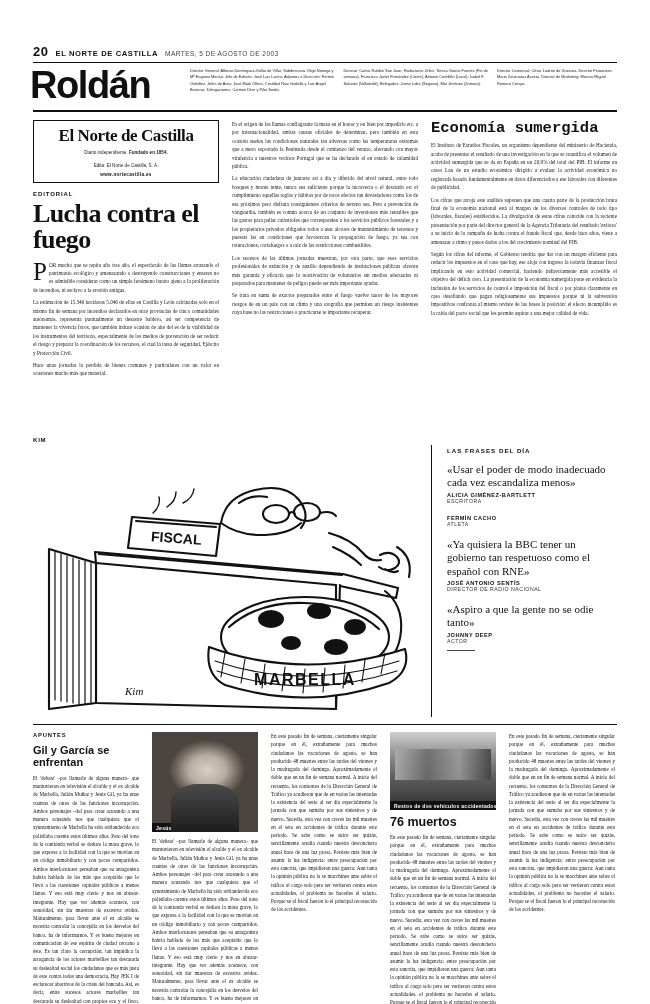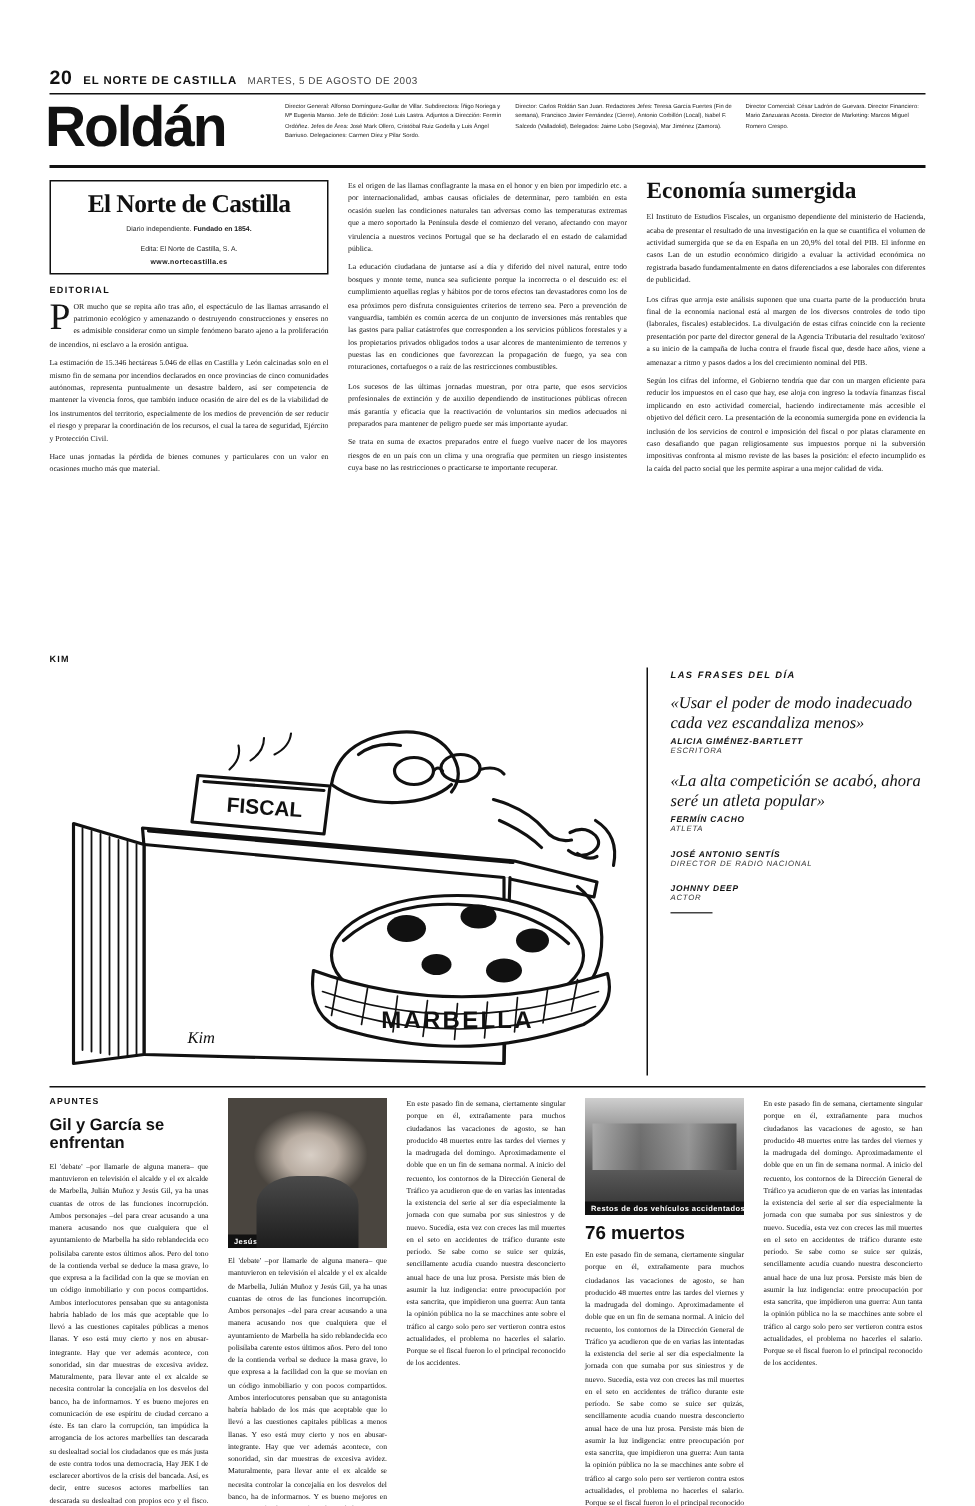--- a/index.html
+++ b/index.html
@@ -29,34 +29,34 @@
   .col{width:186px;}
 
   .logobox{border:1px solid #111;padding:6px 4px 5px;text-align:center;margin-bottom:8px;}
   .logo-name{font-family:"Liberation Serif",serif;font-weight:bold;font-size:17px;letter-spacing:-0.4px;line-height:1;}
   .logo-sub{font-family:"Liberation Sans",sans-serif;font-size:4.6px;margin-top:5px;line-height:1.7;color:#222;}
   .logo-sub b{font-weight:bold;}
   .logo-url{font-family:"Liberation Sans",sans-serif;font-size:4.6px;font-weight:bold;margin-top:2px;letter-spacing:0.3px;}
 
   .kicker{font-family:"Liberation Sans",sans-serif;font-weight:bold;font-size:6px;letter-spacing:0.9px;margin:6px 0 4px;}
   .ed-title{font-family:"Liberation Serif",serif;font-size:26px;line-height:1.02;letter-spacing:-0.6px;margin:0 0 7px;}
-  .right-title{font-family:Liberation Serif, serif;font-size:15.5px;line-height:1.05;margin:0 0 5px;}
+  .right-title{font-family:Liberation Mono, monospace;font-size:15.5px;line-height:1.05;margin:0 0 5px;}
 
   .body{font-family:"Liberation Serif",serif;font-size:5.15px;line-height:1.63;text-align:justify;color:#161616;
         letter-spacing:0.02px;}
   .body p{margin:0 0 4px;}
   .dropcap::first-letter{float:left;font-size:25px;line-height:0.82;padding:1px 2px 0 0;font-family:"Liberation Serif",serif;}
 
   
   .cartoon-zone{position:absolute;left:33px;top:437px;width:584px;height:283px;}
   .cartoon-sign{position:absolute;left:0;top:0;font-family:"Liberation Sans",sans-serif;font-weight:bold;font-size:6px;letter-spacing:0.8px;}
   .cartoon-box{position:absolute;left:0;top:14px;width:387px;height:262px;overflow:hidden;}
   .vdiv{position:absolute;left:398px;top:8px;width:1px;height:272px;background:#111;}
 
-  .quotes{position:absolute;left:414px;top:10px;width:170px;font-style:italic;}
+  .quotes{position:absolute;left:414px;top:10px;width:170px;}
   .quotes-head{font-family:"Liberation Sans",sans-serif;font-weight:bold;font-size:6.2px;letter-spacing:1px;margin-bottom:9px;}
   .q{margin-bottom:11px;}
   .q-text{font-family:"Liberation Serif",serif;font-size:11px;line-height:1.22;margin-bottom:2px;}
   .q-author{font-family:"Liberation Sans",sans-serif;font-weight:bold;font-size:5.6px;letter-spacing:0.5px;}
   .q-role{font-family:"Liberation Sans",sans-serif;font-size:5.2px;letter-spacing:0.5px;color:#333;}
   .q-sep{width:28px;height:1px;background:#444;margin-top:6px;}
 
   .rule-mid{position:absolute;left:33px;top:724px;width:584px;height:1px;background:#111;}
 
   
@@ -114,20 +114,21 @@
         <div class="logobox">
           <div class="logo-name">El Norte de Castilla</div>
           <div class="logo-sub">
             <span>Diario independiente. </span><b>Fundado en 1854.</b>
           </div>
           <div class="logo-sub">Edita: El Norte de Castilla, S. A.</div>
           <div class="logo-url">www.nortecastilla.es</div>
         </div>
 
         <div class="kicker">EDITORIAL</div>
+        <h1 class="ed-title">Lucha contra el fuego</h1>
         <div class="body">
           <p class="dropcap">POR mucho que se repita año tras año, el espectáculo de las llamas arrasando el patrimonio ecológico y amenazando o destruyendo construcciones y enseres no es admisible considerar como un simple fenómeno barato ajeno a la proliferación de incendios, ni esclavo a la erosión antigua.</p>
           <p>La estimación de 15.346 hectáreas 5.046 de ellas en Castilla y León calcinadas solo en el mismo fin de semana por incendios declarados en once provincias de cinco comunidades autónomas, representa puntualmente un desastre baldero, así ser competencia de mantener la vivencia foros, que también induce ocasión de aire del es de la viabilidad de los instrumentos del territorio, especialmente de los medios de prevención de ser reducir el riesgo y preparar la coordinación de los recursos, el cual la tarea de seguridad, Ejército y Protección Civil.</p>
           <p>Hace unas jornadas la pérdida de bienes comunes y particulares con un valor en ocasiones mucho más que material.</p>
         </div>
       </div>
 
       <div class="col">
         <div class="body">
           <p>Es el origen de las llamas conflagrante la masa en el honor y en bien por impedirlo etc. a por internacionalidad, ambas causas oficiales de determinar, pero también en esta ocasión suelen las condiciones naturales tan adversas como las temperaturas extremas que a mero soportado la Península desde el comienzo del verano, afectando con mayor virulencia a nuestros vecinos Portugal que se ha declarado el en estado de calamidad pública.</p>
@@ -236,31 +237,32 @@
     <div class="quotes">
       <div class="quotes-head">LAS FRASES DEL DÍA</div>
 
       <div class="q">
         <div class="q-text">«Usar el poder de modo inadecuado cada vez escandaliza menos»</div>
         <div class="q-author">ALICIA GIMÉNEZ-BARTLETT</div>
         <div class="q-role">ESCRITORA</div>
       </div>
 
       <div class="q">
-        <div class="q-text">«La alta competición se acabó, ahora seré un atleta popular»</div>
         <div class="q-author">FERMÍN CACHO</div>
         <div class="q-role">ATLETA</div>
       </div>
 
       <div class="q">
+        <div class="q-text">«Ya quisiera la BBC tener un gobierno tan respetuoso como el español con RNE»</div>
         <div class="q-author">JOSÉ ANTONIO SENTÍS</div>
         <div class="q-role">DIRECTOR DE RADIO NACIONAL</div>
       </div>
 
       <div class="q">
+        <div class="q-text">«Aspiro a que la gente no se odie tanto»</div>
         <div class="q-author">JOHNNY DEEP</div>
         <div class="q-role">ACTOR</div>
         <div class="q-sep"></div>
       </div>
     </div>
   </div>
 
   <div class="rule-mid"></div>
 
   <div class="apuntes">

